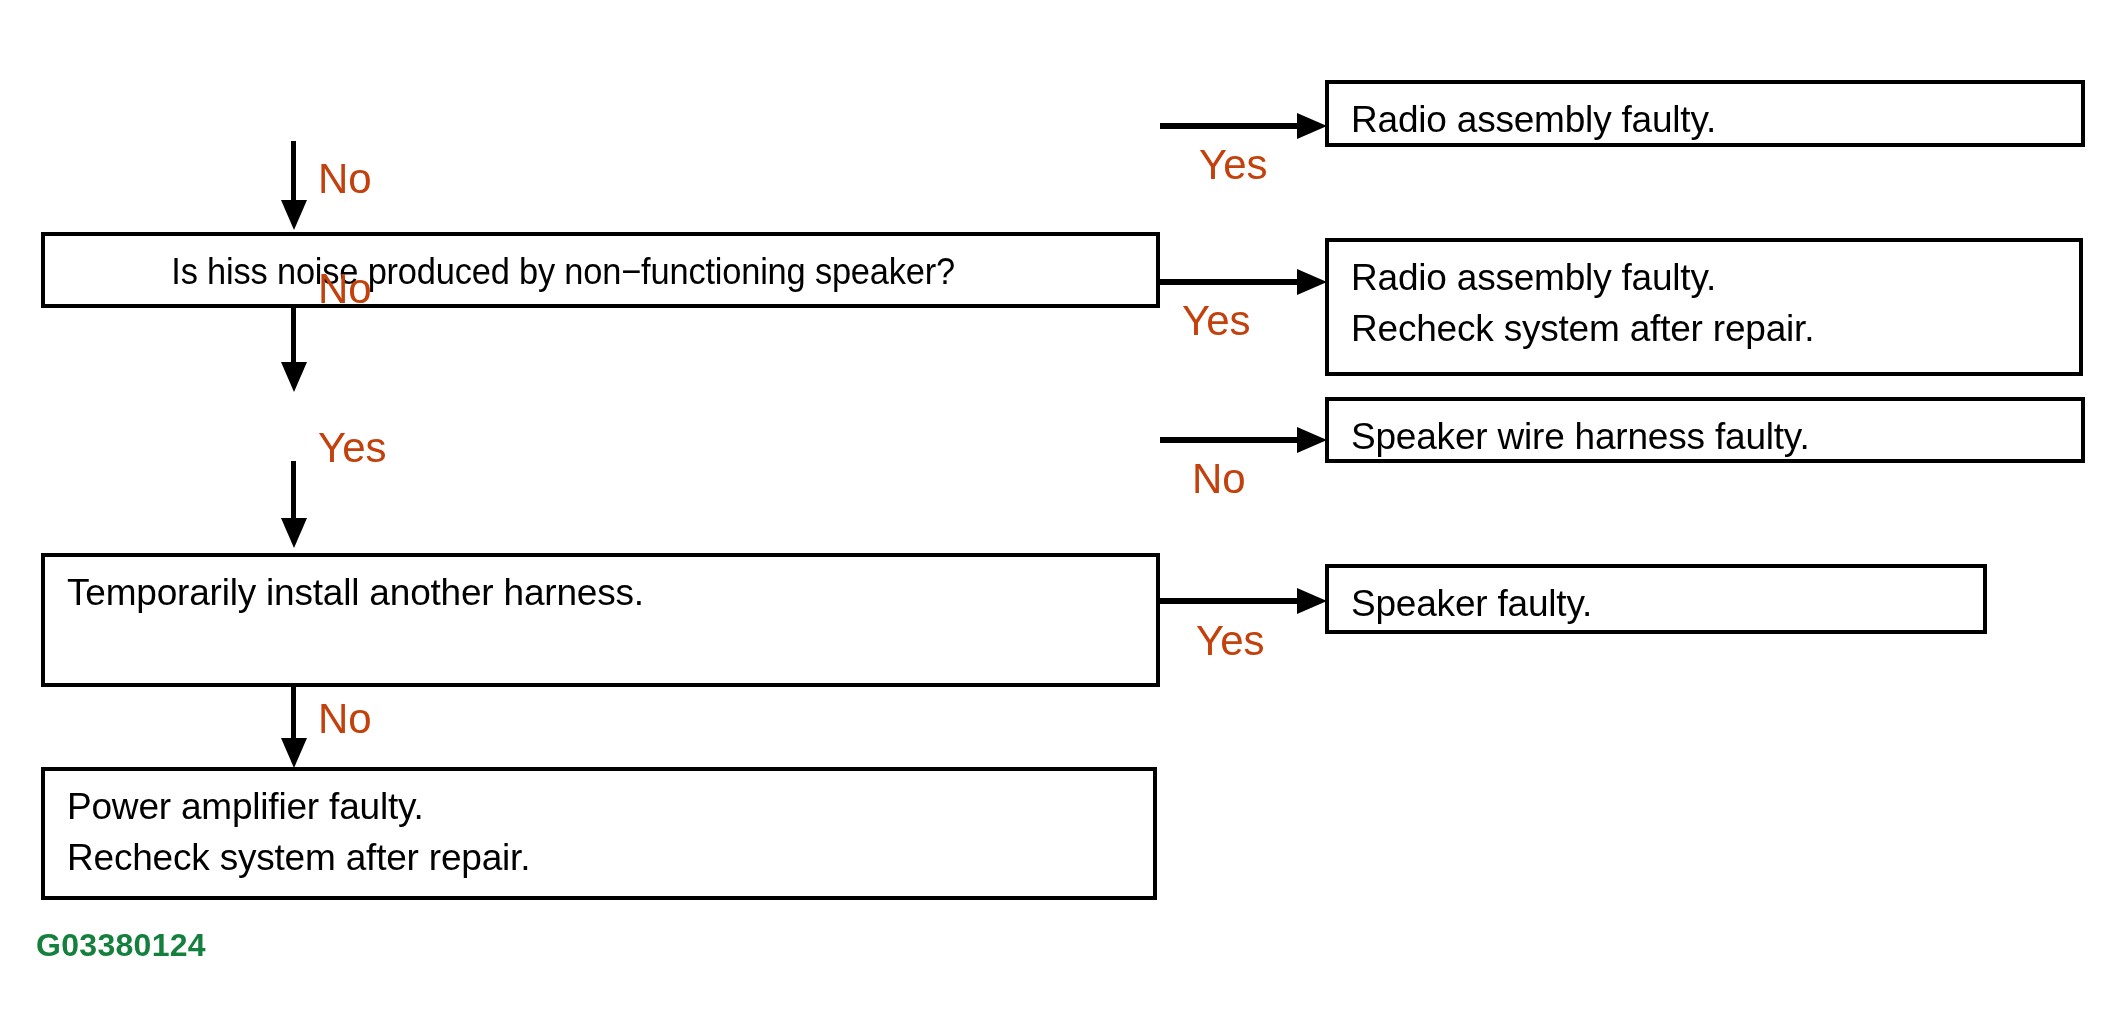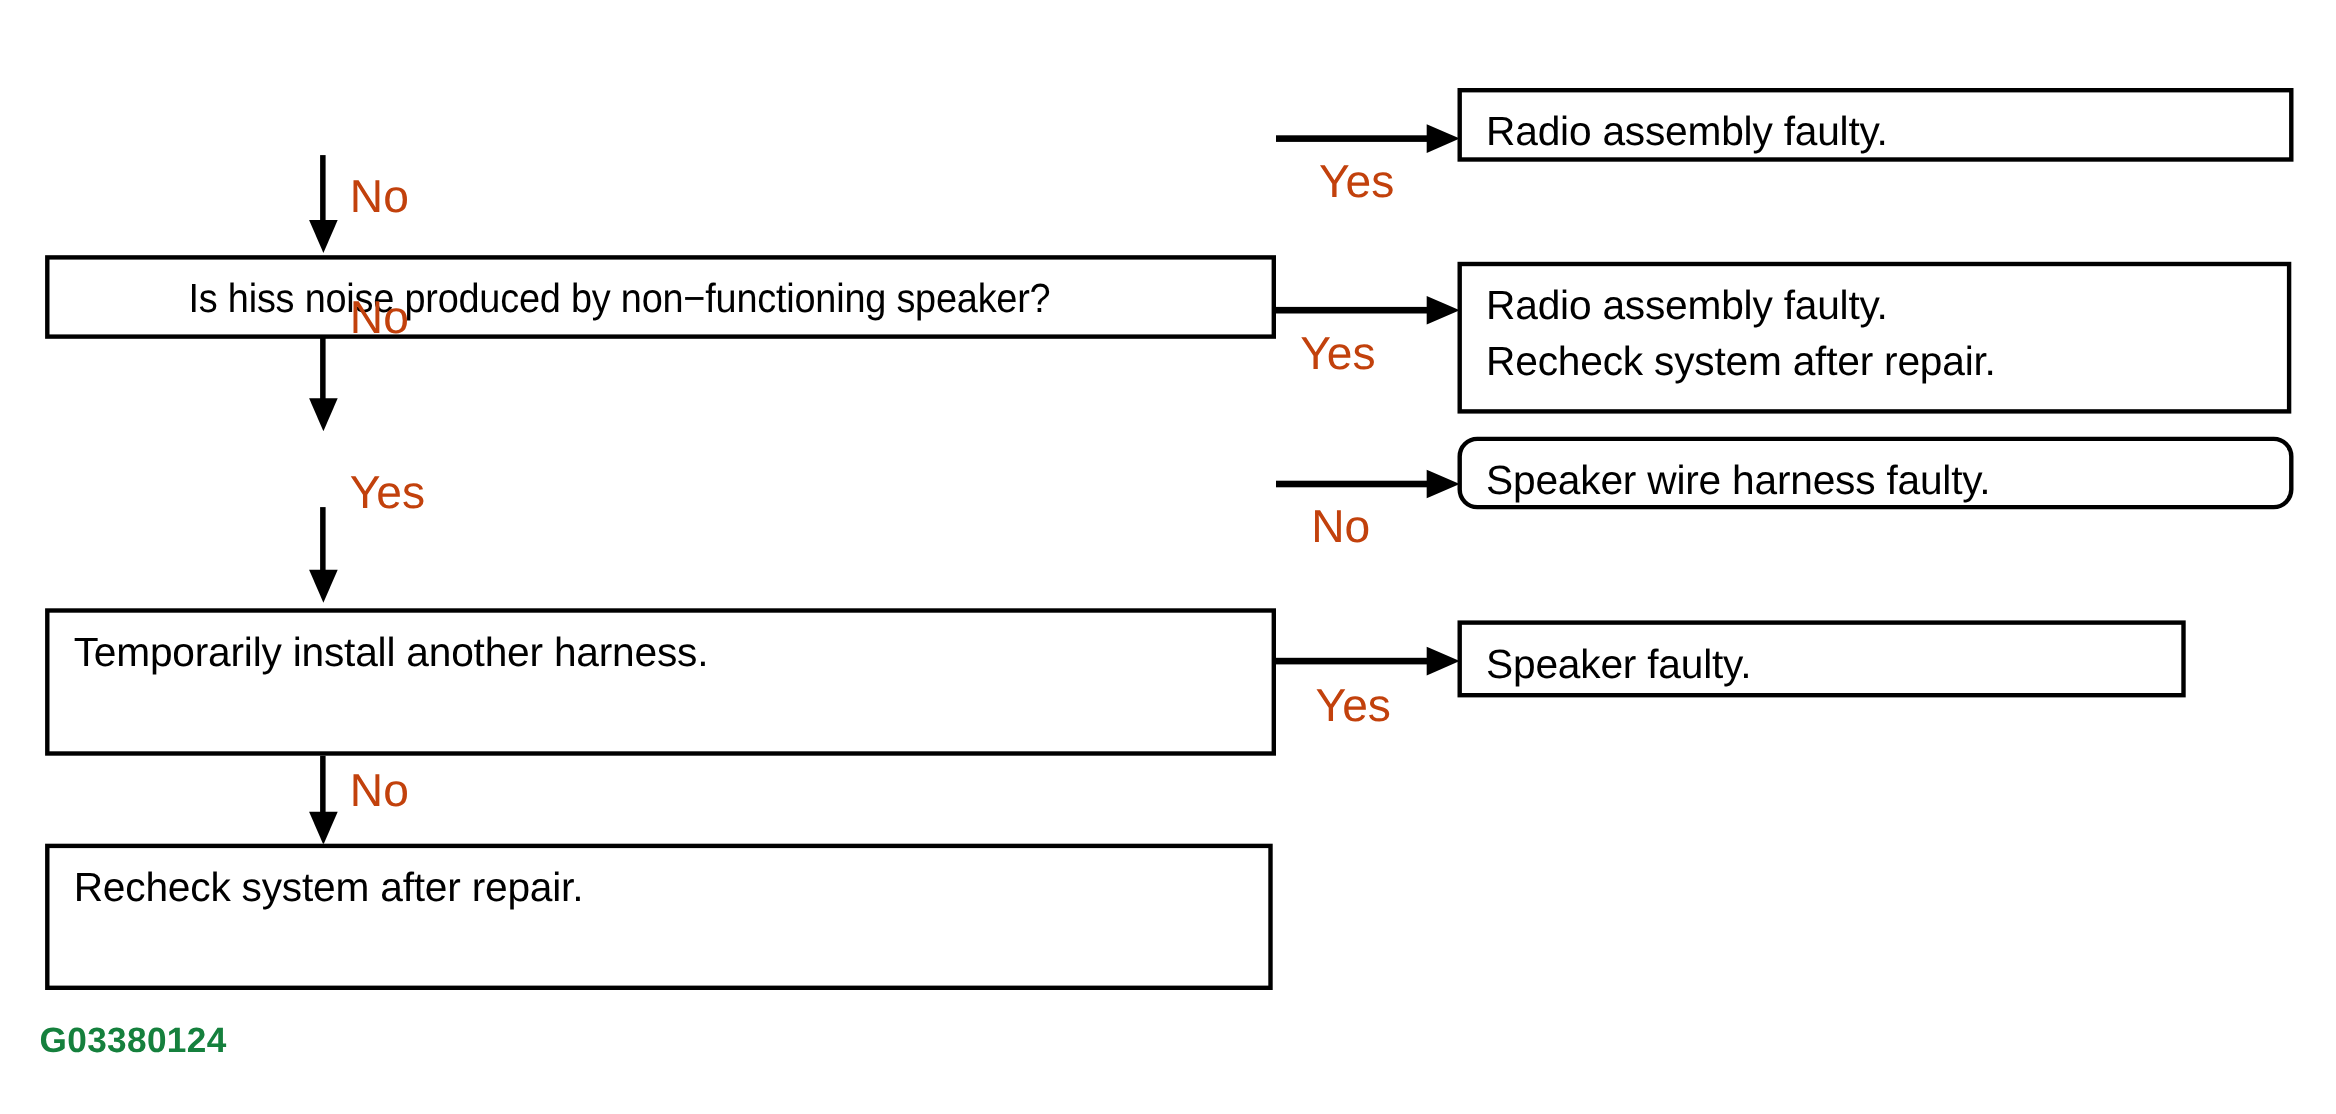--- a/index.html
+++ b/index.html
@@ -111,21 +111,21 @@
 
   <div class="conn conn-h" style="left:1160px; top:279px; width:140px;"></div>
   <div class="arrow-right" style="left:1297px; top:269px;"></div>
   <div class="edge-label" style="left:1182px; top:302px;">Yes</div>
 
   <div class="conn conn-v" style="left:291px; top:307px; height:62px;"></div>
   <div class="arrow-down" style="left:281px; top:362px;"></div>
   <div class="edge-label" style="left:318px; top:270px;">No</div>
 
 
-  <div class="fc-box" style="left:1325px; top:397px; width:760px; height:66px;border-radius:18px;">
+  <div class="fc-box" style="left:1325px; top:397px; width:760px; height:66px;">
     <span class="fc-line">Speaker wire harness faulty.</span>
   </div>
 
   <div class="conn conn-h" style="left:1160px; top:437px; width:140px;"></div>
   <div class="arrow-right" style="left:1297px; top:427px;"></div>
   <div class="edge-label" style="left:1192px; top:460px;">No</div>
 
   <div class="conn conn-v" style="left:291px; top:461px; height:63px;"></div>
   <div class="arrow-down" style="left:281px; top:518px;"></div>
   <div class="edge-label" style="left:318px; top:429px;">Yes</div>
@@ -140,18 +140,19 @@
 
   <div class="conn conn-h" style="left:1160px; top:598px; width:140px;"></div>
   <div class="arrow-right" style="left:1297px; top:588px;"></div>
   <div class="edge-label" style="left:1196px; top:622px;">Yes</div>
 
   <div class="conn conn-v" style="left:291px; top:687px; height:57px;"></div>
   <div class="arrow-down" style="left:281px; top:738px;"></div>
   <div class="edge-label" style="left:318px; top:700px;">No</div>
 
   <div class="fc-box" style="left:41px; top:767px; width:1116px; height:133px;">
+    <span class="fc-line">Power amplifier faulty.</span>
     <span class="fc-line">Recheck system after repair.</span>
   </div>
 
   <div class="caption" style="left:36px; top:927px;">G03380124</div>
 
 </div>
 
 </body></html>

